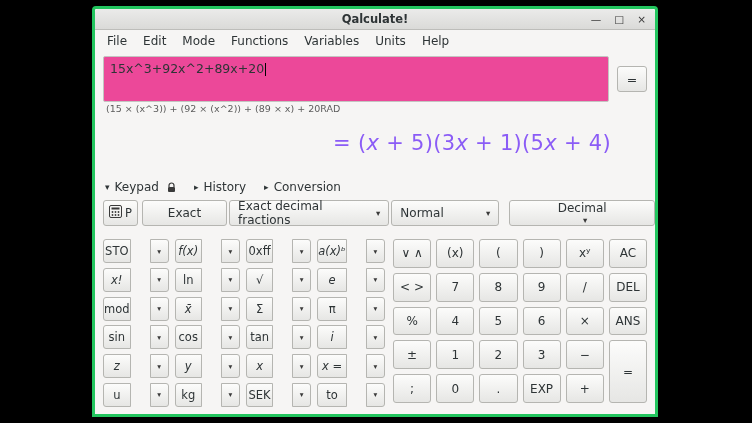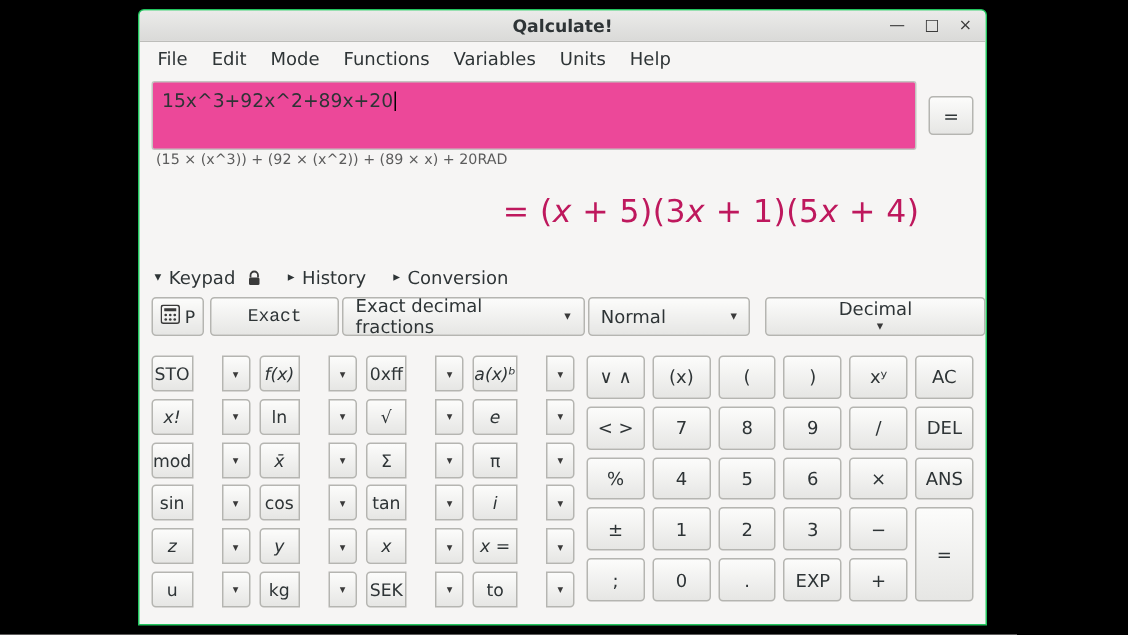--- a/index.html
+++ b/index.html
@@ -1,21 +1,21 @@
 <!DOCTYPE html>
 <html><head>
 <meta charset="utf-8">
 <style>
   * { box-sizing: border-box; margin: 0; padding: 0; }
   html,body { width: 752px; height: 423px; }
   body { background: #000; font-family: "DejaVu Sans", "Liberation Sans", sans-serif; color: #2e3436; }
   .stage { position: relative; width: 752px; height: 423px; background: #000; overflow: hidden; }
   .window {
     position: absolute; left: 92px; top: 6px; width: 566px; height: 411px;
-    background: #f6f5f4; border: 1px solid #22c55e; border-radius: 4px 4px 0 0;
+    background: #f6f5f4; border: 3px solid #22c55e; border-radius: 4px 4px 0 0;
     overflow: hidden;
   }
   .titlebar {
     height: 21px; background: linear-gradient(#ebebea, #dadad8);
     border-bottom: 1px solid #bdbdba; position: relative;
     display: flex; align-items: center; justify-content: center;
     font-size: 11.5px; font-weight: bold; border-radius: 4px 4px 0 0;
   }
   .win-controls { position: absolute; right: 9px; top: 0; height: 100%; display: flex; align-items: center; gap: 13px; font-weight: normal; font-size: 10.5px; color: #3a3a3a; }
   .win-controls span { cursor: default; line-height: 1; }
@@ -26,30 +26,30 @@
     flex: 1; height: 46px; background: #ec4899; border: 1px solid #c4c4c1; border-radius: 2px;
     padding: 4px 6px; font-size: 12.5px; overflow: hidden; white-space: nowrap;
   }
   .caret { display: inline-block; width: 1px; height: 13px; background: #000; vertical-align: middle; margin-left: 1px; }
   .btn {
     background: linear-gradient(#fcfcfb, #e6e6e4); border: 1px solid #b5b5b1; border-radius: 3px;
     color: #2e3436; font-family: inherit; font-size: 12px; cursor: default;
   }
   .equals-small { width: 30px; height: 26px; margin-top: 10px; font-size: 12.5px; }
   .status-row { display: flex; justify-content: flex-start; align-items: center; height: 13px; padding: 0 32px 0 11px; font-size: 9.5px; color: #5c5c5c; }
-  .result-row { height: 56px; display: flex; align-items: center; justify-content: flex-end; padding-right: 44px; font-size: 21px; letter-spacing: 0.3px; color: #be185d; }
+  .result-row { height: 56px; display: flex; align-items: center; justify-content: flex-end; padding-right: 44px; font-size: 21px; letter-spacing: 0.3px; color: #8b5cf6; }
   .result-row .it { font-style: italic; }
   .panels-row { display: flex; align-items: center; gap: 18px; padding: 9px 0 3px 10px; font-size: 12px; }
   .panel-toggle { display: flex; align-items: center; gap: 5px; }
   .tri { font-size: 9px; color: #2e3436; }
   .lock-icon { margin-left: 3px; display: inline-flex; }
   .mode-row { display: flex; align-items: center; padding: 3px 0 5px 8px; height: 34px; }
   .mode-row .btn { height: 26px; }
   .icon-btn { width: 36px; margin-right: 4px; display: inline-flex; align-items: center; justify-content: center; gap: 3px; font-size: 11.5px; }
-  .exact-btn { width: 88px; margin-right: 2px; font-family: Liberation Mono, monospace; }
+  .exact-btn { width: 88px; margin-right: 2px; }
   .combo { display: inline-flex; align-items: center; justify-content: space-between; padding: 0 8px; text-align: left; }
   .combo-frac { width: 165px; margin-right: 2px; }
   .combo-norm { width: 111px; margin-right: 10px; }
   .combo-base { width: 150px; flex-direction: column; }
   .combo-arr { font-size: 8.5px; margin-left: 6px; color: #3a3a3a; }
   .keypad { display: flex; gap: 8px; padding: 8px 8px 6px 8px; }
   .keypad-left { width: 282px; display: grid; grid-template-columns: repeat(4, 1fr); grid-auto-rows: 24px; gap: 4.8px 6px; }
   .pair { display: flex; gap: 20px; }
   .key { background: linear-gradient(#fcfcfb, #e6e6e4); border: 1px solid #b5b5b1; border-radius: 3px; color: #2e3436; font-family: inherit; font-size: 12px; padding: 0; cursor: default; }
   .key-main { flex: 1; min-width: 0; border-radius: 3px 0 0 3px; font-size: 11.5px; }

